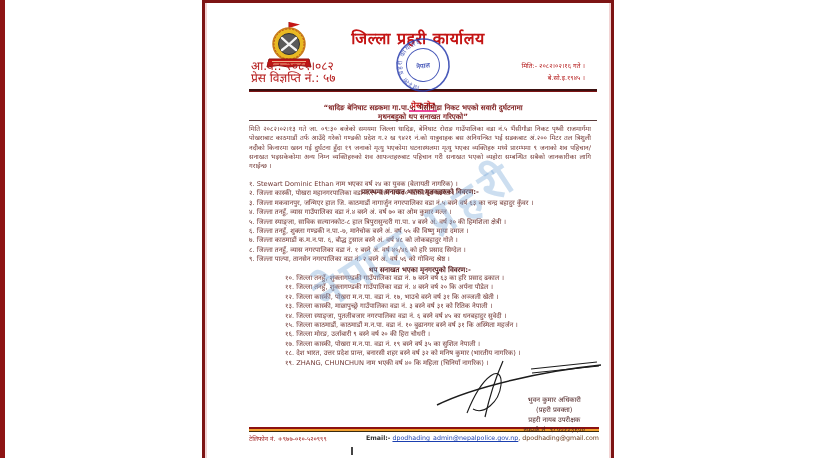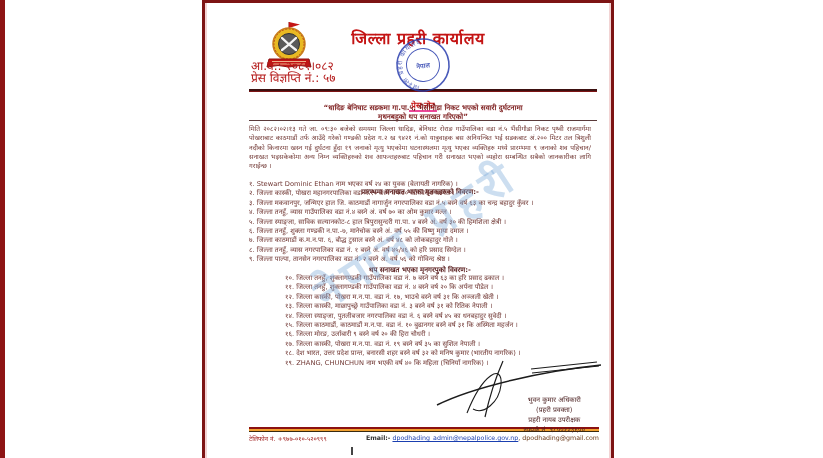--- a/index.html
+++ b/index.html
@@ -70,20 +70,24 @@
     <path d="M41,17 C37,21 31,26 27,29" stroke="#f5f5f5" stroke-width="2.4" fill="none" stroke-linecap="round"></path>
     <path d="M14,38 L54,38 L56,46 Q45,43 34,46 Q23,43 12,46 Z" fill="#c41414" stroke="#8a1111" stroke-width="1"></path>
     <path d="M17,40.5 L51,40.5 M18,43 L50,43" stroke="#f6d7a8" stroke-width="0.8" fill="none"></path>
   </svg>
 
   <div class="abs office-name">जिल्ला प्रहरी कार्यालय</div>
 
   <div class="abs meta-left">
     <div>आ.व.: २०८१।०८२</div>
     <div>प्रेस विज्ञप्ति नं.: ५७</div>
+  </div>
+  <div class="abs meta-right">
+    <div>मिति:- २०८२।०२।१६ गते ।</div>
+    <div>बे.सो.इ.१९४५ ।</div>
   </div>
 
   <svg class="abs stamp" viewBox="0 0 56 56">
     <circle cx="28" cy="28" r="26" fill="none" stroke="#2b3fae" stroke-width="1.6"></circle>
     <circle cx="28" cy="28" r="16.5" fill="none" stroke="#2b3fae" stroke-width="1"></circle>
     <path id="stamp-arc" d="M28,49 a21,21 0 1 1 0.01,0" fill="none"></path>
     <text font-size="6.2" fill="#2b3fae" letter-spacing="1">
       <textPath href="#stamp-arc" startOffset="6">जिल्ला प्रहरी कार्यालय</textPath>
     </text>
     <text x="28" y="31" font-size="6.5" fill="#2b3fae" text-anchor="middle" font-weight="bold">नेपाल</text>

